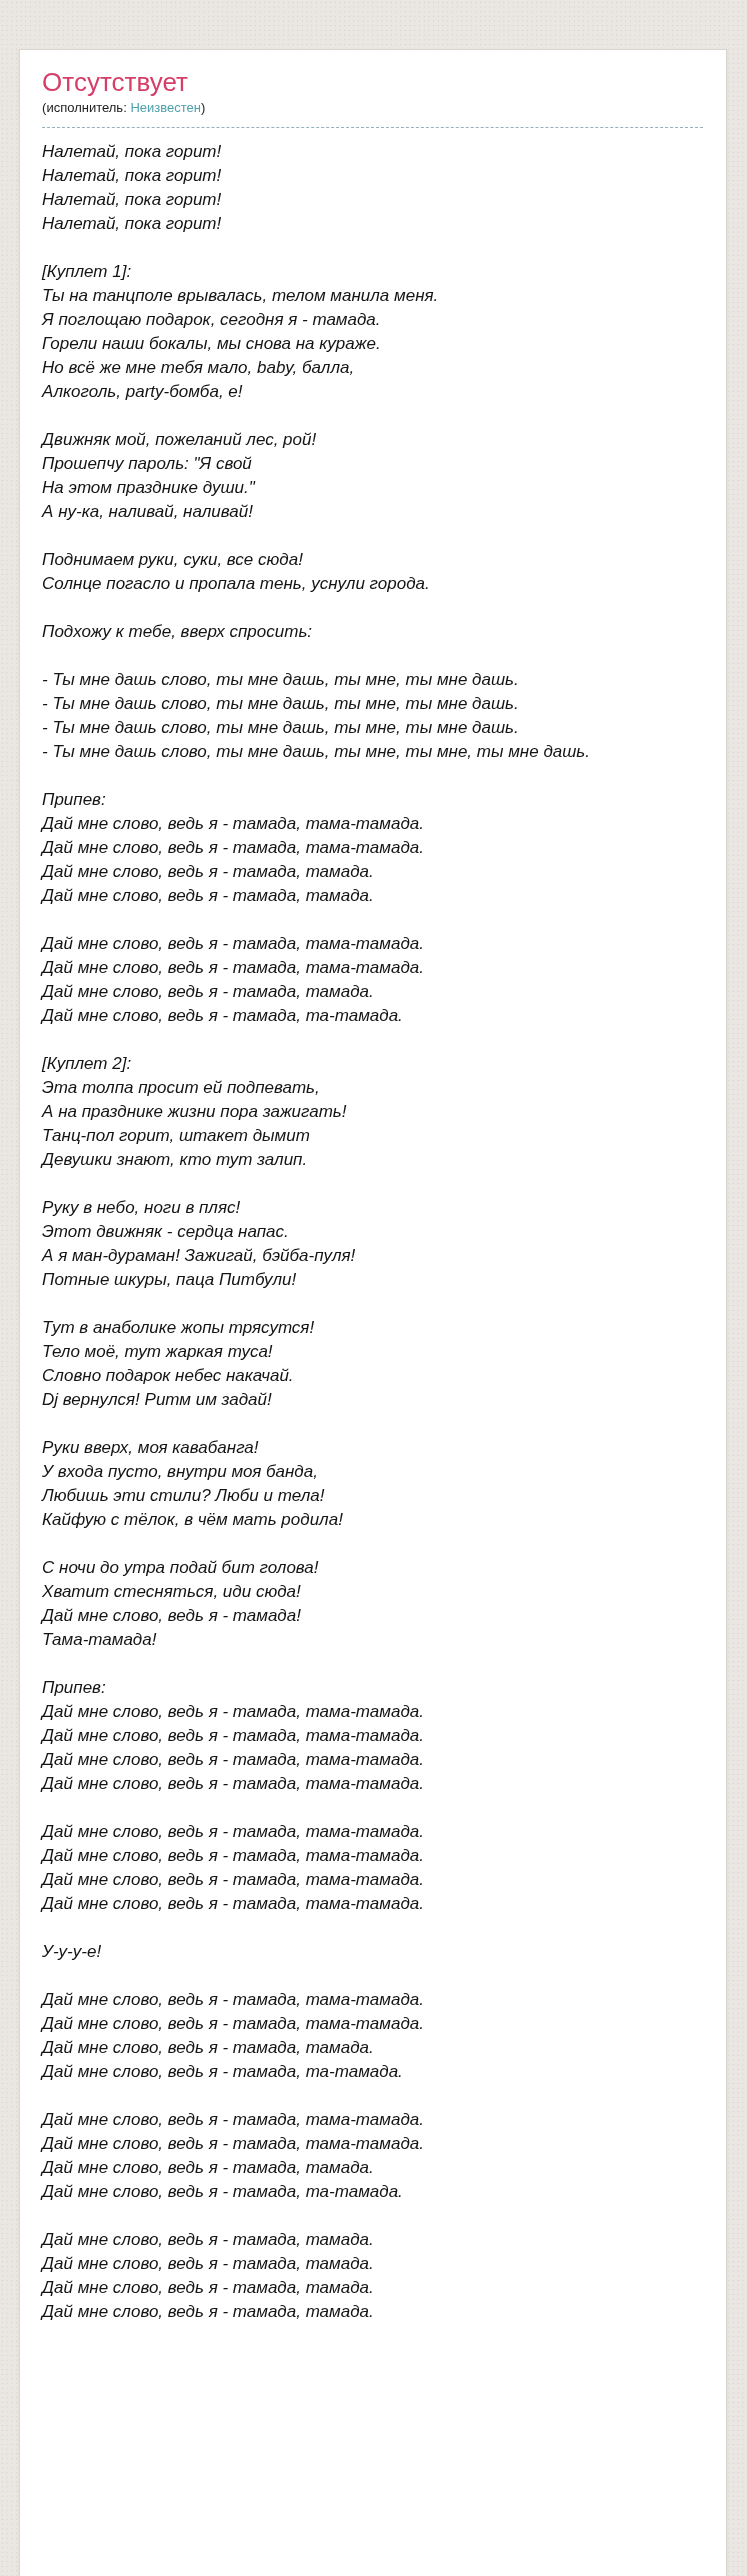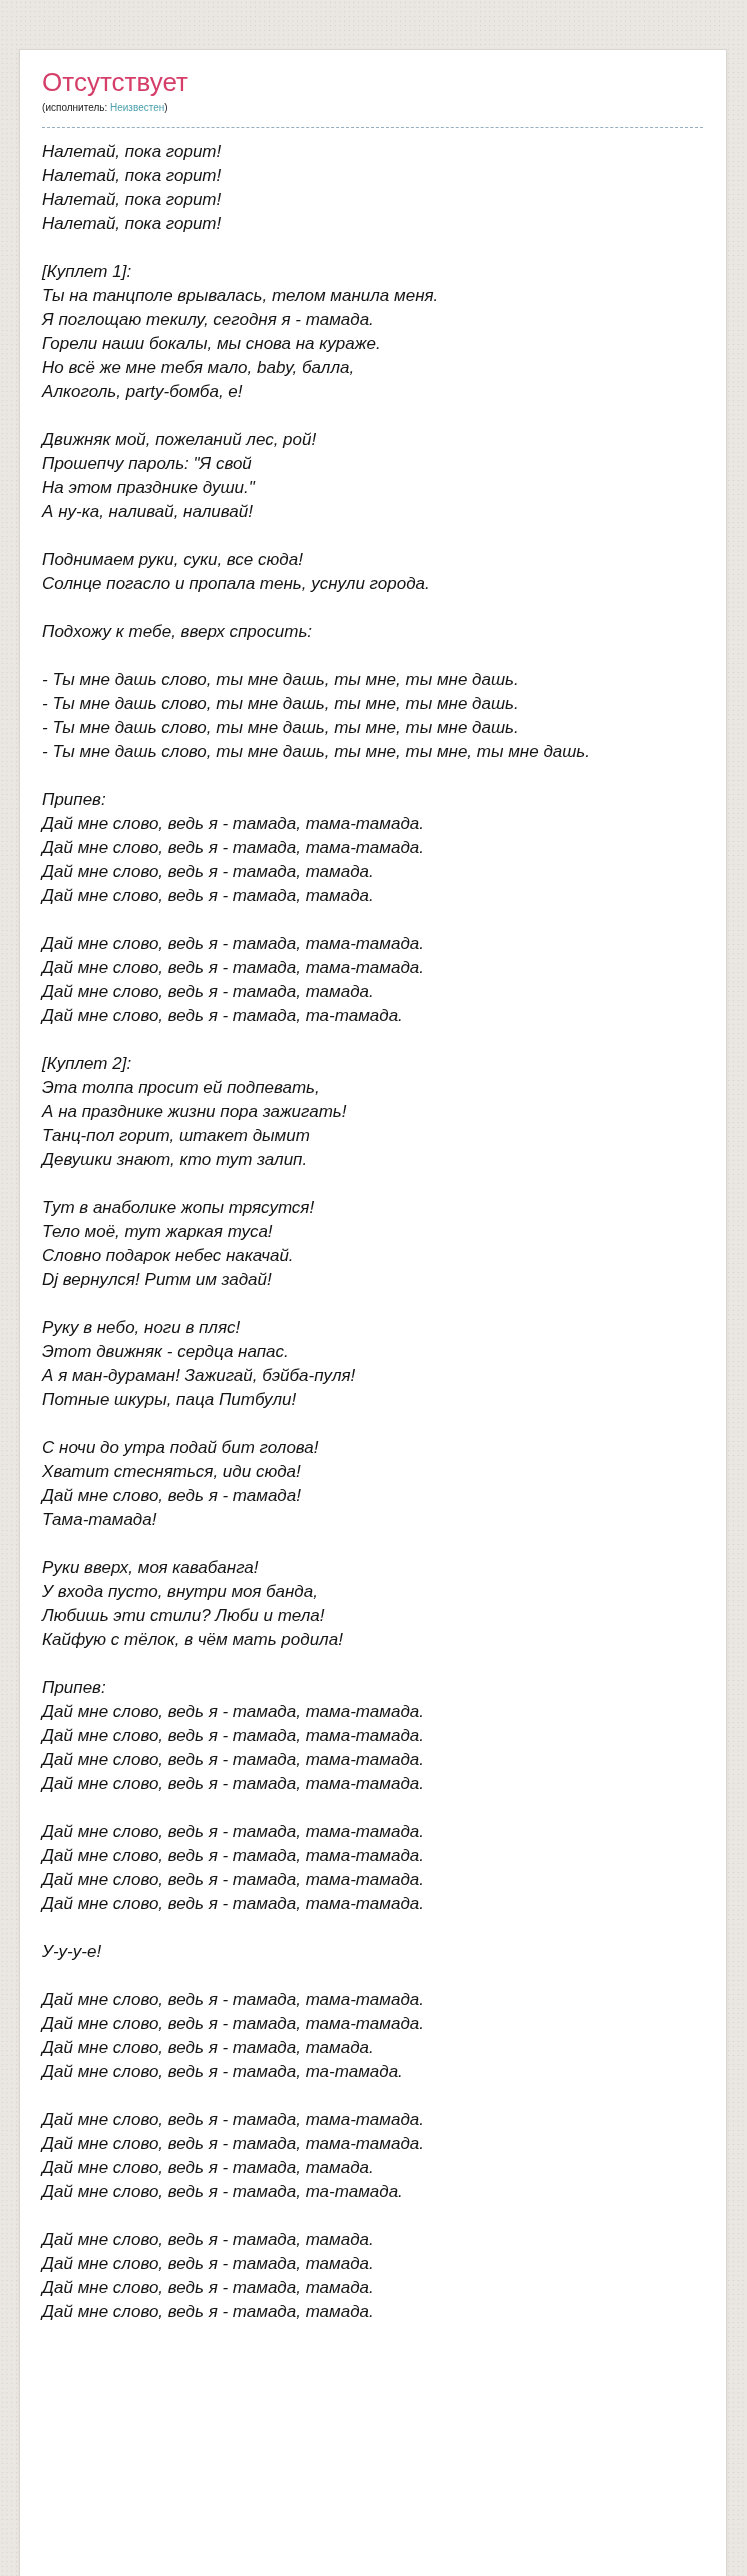--- a/index.html
+++ b/index.html
@@ -32,21 +32,21 @@
   .song-title {
     margin: 3.7px 0 0 0;
     font-size: 26px;
     line-height: 30px;
     font-weight: 400;
     color: #d53e68;
   }
   .artist-line {
     margin-top: 2.8px;
     padding-bottom: 9.3px;
-    font-size: 10px;
+    font-size: 13px;
     line-height: 18.7px;
     color: #222222;
     border-bottom: 0.9px dashed #96afc0;
   }
   .artist-line a {
     color: #4ba1ac;
     text-decoration: none;
     cursor: pointer;
   }
   .lyrics {
@@ -67,31 +67,31 @@
 </head>
 <body>
 
 <div class="card">
   <h1 class="song-title">Отсутствует</h1>
   <div class="artist-line">
     <span>(исполнитель: </span><a>Неизвестен</a><span>)</span>
   </div>
   <div class="lyrics">
       <p class="stanza"><span>Налетай, пока горит!</span><br><span>Налетай, пока горит!</span><br><span>Налетай, пока горит!</span><br><span>Налетай, пока горит!</span></p>
-      <p class="stanza"><span>[Куплет 1]:</span><br><span>Ты на танцполе врывалась, телом манила меня.</span><br><span>Я поглощаю текилу, сегодня я - тамада.</span><br><span>Горели наши бокалы, мы снова на кураже.</span><br><span>Но всё же мне тебя мало, baby, балла,</span><br><span>Алкоголь, party-бомба, е!</span></p>
+      <p class="stanza"><span>[Куплет 1]:</span><br><span>Ты на танцполе врывалась, телом манила меня.</span><br><span>Я поглощаю подарок, сегодня я - тамада.</span><br><span>Горели наши бокалы, мы снова на кураже.</span><br><span>Но всё же мне тебя мало, baby, балла,</span><br><span>Алкоголь, party-бомба, е!</span></p>
       <p class="stanza"><span>Движняк мой, пожеланий лес, рой!</span><br><span>Прошепчу пароль: "Я свой</span><br><span>На этом празднике души."</span><br><span>А ну-ка, наливай, наливай!</span></p>
       <p class="stanza"><span>Поднимаем руки, суки, все сюда!</span><br><span>Солнце погасло и пропала тень, уснули города.</span><br><br><span>Подхожу к тебе, вверх спросить:</span></p>
       <p class="stanza"><span>- Ты мне дашь слово, ты мне дашь, ты мне, ты мне дашь.</span><br><span>- Ты мне дашь слово, ты мне дашь, ты мне, ты мне дашь.</span><br><span>- Ты мне дашь слово, ты мне дашь, ты мне, ты мне дашь.</span><br><span>- Ты мне дашь слово, ты мне дашь, ты мне, ты мне, ты мне дашь.</span></p>
       <p class="stanza"><span>Припев:</span><br><span>Дай мне слово, ведь я - тамада, тама-тамада.</span><br><span>Дай мне слово, ведь я - тамада, тама-тамада.</span><br><span>Дай мне слово, ведь я - тамада, тамада.</span><br><span>Дай мне слово, ведь я - тамада, тамада.</span></p>
       <p class="stanza"><span>Дай мне слово, ведь я - тамада, тама-тамада.</span><br><span>Дай мне слово, ведь я - тамада, тама-тамада.</span><br><span>Дай мне слово, ведь я - тамада, тамада.</span><br><span>Дай мне слово, ведь я - тамада, та-тамада.</span></p>
       <p class="stanza"><span>[Куплет 2]:</span><br><span>Эта толпа просит ей подпевать,</span><br><span>А на празднике жизни пора зажигать!</span><br><span>Танц-пол горит, штакет дымит</span><br><span>Девушки знают, кто тут залип.</span></p>
+      <p class="stanza"><span>Руку в небо, ноги в пляс!</span><br><span>Этот движняк - сердца напас.</span><br><span>А я ман-дураман! Зажигай, бэйба-пуля!</span><br><span>Потные шкуры, паца Питбули!</span></p>
       <p class="stanza"><span>Тут в анаболике жопы трясутся!</span><br><span>Тело моё, тут жаркая туса!</span><br><span>Словно подарок небес накачай.</span><br><span>Dj вернулся! Ритм им задай!</span></p>
-      <p class="stanza"><span>Руку в небо, ноги в пляс!</span><br><span>Этот движняк - сердца напас.</span><br><span>А я ман-дураман! Зажигай, бэйба-пуля!</span><br><span>Потные шкуры, паца Питбули!</span></p>
+      <p class="stanza"><span>Руки вверх, моя кавабанга!</span><br><span>У входа пусто, внутри моя банда,</span><br><span>Любишь эти стили? Люби и тела!</span><br><span>Кайфую с тёлок, в чём мать родила!</span></p>
       <p class="stanza"><span>С ночи до утра подай бит голова!</span><br><span>Хватит стесняться, иди сюда!</span><br><span>Дай мне слово, ведь я - тамада!</span><br><span>Тама-тамада!</span></p>
-      <p class="stanza"><span>Руки вверх, моя кавабанга!</span><br><span>У входа пусто, внутри моя банда,</span><br><span>Любишь эти стили? Люби и тела!</span><br><span>Кайфую с тёлок, в чём мать родила!</span></p>
       <p class="stanza"><span>Припев:</span><br><span>Дай мне слово, ведь я - тамада, тама-тамада.</span><br><span>Дай мне слово, ведь я - тамада, тама-тамада.</span><br><span>Дай мне слово, ведь я - тамада, тама-тамада.</span><br><span>Дай мне слово, ведь я - тамада, тама-тамада.</span></p>
       <p class="stanza"><span>Дай мне слово, ведь я - тамада, тама-тамада.</span><br><span>Дай мне слово, ведь я - тамада, тама-тамада.</span><br><span>Дай мне слово, ведь я - тамада, тама-тамада.</span><br><span>Дай мне слово, ведь я - тамада, тама-тамада.</span></p>
       <p class="stanza"><span>У-у-у-е!</span></p>
       <p class="stanza"><span>Дай мне слово, ведь я - тамада, тама-тамада.</span><br><span>Дай мне слово, ведь я - тамада, тама-тамада.</span><br><span>Дай мне слово, ведь я - тамада, тамада.</span><br><span>Дай мне слово, ведь я - тамада, та-тамада.</span></p>
       <p class="stanza"><span>Дай мне слово, ведь я - тамада, тама-тамада.</span><br><span>Дай мне слово, ведь я - тамада, тама-тамада.</span><br><span>Дай мне слово, ведь я - тамада, тамада.</span><br><span>Дай мне слово, ведь я - тамада, та-тамада.</span></p>
       <p class="stanza"><span>Дай мне слово, ведь я - тамада, тамада.</span><br><span>Дай мне слово, ведь я - тамада, тамада.</span><br><span>Дай мне слово, ведь я - тамада, тамада.</span><br><span>Дай мне слово, ведь я - тамада, тамада.</span></p>
     </div>
 </div>
 
 

